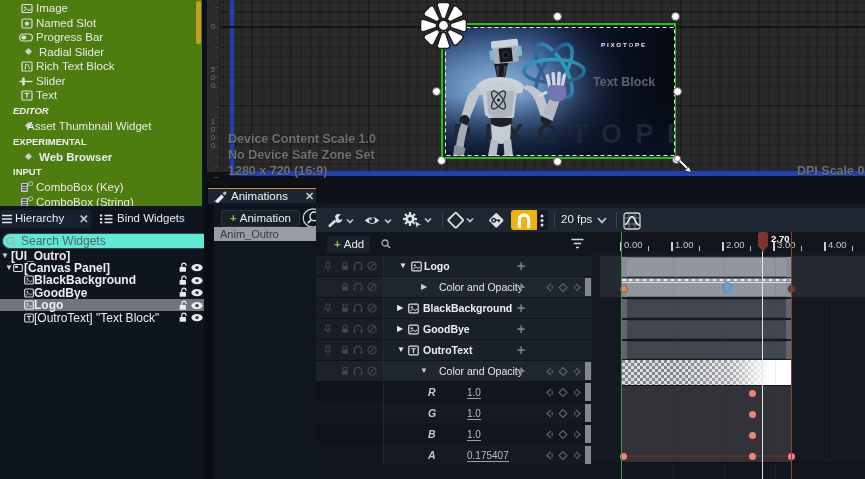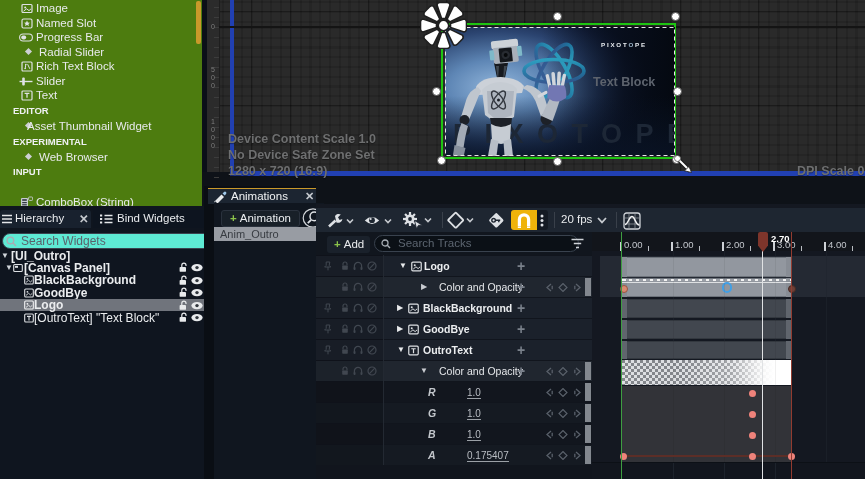--- a/index.html
+++ b/index.html
@@ -252,31 +252,41 @@
       </svg>
       <span class="lbl">Rich Text Block</span>
     </div>
   <div class="prow" style="top:88px;">
       <svg class="pi" style="left:21px;top:2px;" width="12" height="11" viewBox="0 0 12 11">
         <rect x="1" y="1" width="10" height="9" rx="1" fill="none" stroke="#dfe2e5" stroke-width="1.2"></rect>
         <path d="M3.6 3.4 L8.4 3.4 M6 3.4 L6 7.8" stroke="#dfe2e5" stroke-width="1.3" fill="none"></path>
       </svg>
       <span class="lbl">Text</span>
     </div>
-  <div class="phead" style="top:104px;">EDITOR</div>
+  <div class="phead" style="top:104px;font-style:italic;">EDITOR</div>
   <div class="prow" style="top:118.5px;">
       <span class="diam" style="left:26px;top:4.5px;"></span>
       <span class="lbl" style="left:27px;">Asset Thumbnail Widget</span>
     </div>
   <div class="phead" style="top:135px;">EXPERIMENTAL</div>
-  <div class="prow" style="top:149.5px;">
+  <div class="prow" style="top:149.5px;font-weight:bold;">
       <span class="diam" style="left:26px;top:4.5px;"></span>
       <span class="lbl" style="left:39px;">Web Browser</span>
     </div>
   <div class="phead" style="top:165px;">INPUT</div>
+  <div class="prow" style="top:180px;">
+      <svg class="pi" style="left:20px;top:1px;" width="13" height="12" viewBox="0 0 13 12">
+        <rect x="1" y="2" width="7" height="9" rx="1" fill="#c7cbd0"></rect>
+        <rect x="2.2" y="3.2" width="4.6" height="1.6" fill="#30363e"></rect>
+        <rect x="2.2" y="6" width="4.6" height="1.2" fill="#30363e"></rect>
+        <rect x="2.2" y="8.2" width="4.6" height="1.2" fill="#30363e"></rect>
+        <rect x="8.6" y="1" width="4" height="3.4" rx="0.8" fill="none" stroke="#c7cbd0" stroke-width="0.9"></rect>
+      </svg>
+      <span class="lbl">ComboBox (Key)</span>
+    </div>
   <div class="prow" style="top:195px;">
       <svg class="pi" style="left:20px;top:1px;" width="13" height="12" viewBox="0 0 13 12">
         <rect x="1" y="2" width="7" height="9" rx="1" fill="#c7cbd0"></rect>
         <rect x="2.2" y="3.2" width="4.6" height="1.6" fill="#30363e"></rect>
         <rect x="2.2" y="6" width="4.6" height="1.2" fill="#30363e"></rect>
         <rect x="2.2" y="8.2" width="4.6" height="1.2" fill="#30363e"></rect>
         <rect x="8.6" y="1" width="4" height="3.4" rx="0.8" fill="none" stroke="#c7cbd0" stroke-width="0.9"></rect>
       </svg>
       <span class="lbl">ComboBox (String)</span>
     </div>
@@ -454,21 +464,20 @@
       </svg>
     <div class="sep" style="left:300px;top:4px;height:16px;"></div>
     <svg style="position:absolute;left:307px;top:3.5px;" width="18" height="18" viewBox="0 0 18 18">
       <rect x="1" y="1" width="16" height="16" rx="2.5" fill="none" stroke="#cfd3d8" stroke-width="1.3"></rect>
       <path d="M1 6 h16 M1 12 h16 M6 1 v16 M12 1 v16" stroke="#9ba1a8" stroke-width="0.7"></path>
       <path d="M2 12.5 C5 12.5 6 4.5 9 4.5 C12 4.5 12.5 13.5 16.5 13" stroke="#f2f3f4" stroke-width="1.5" fill="none"></path>
     </svg>
   </div>
   <div id="seqhdr">
     <div style="position:absolute;left:11px;top:4px;width:43px;height:17px;background:#1a212b;border-radius:3px;color:#e9ebed;font-size:11.5px;line-height:17px;"><span style="color:#8bc34a;font-weight:bold;margin:0 3px 0 7px;">+</span>Add</div>
-    <div style="position:absolute;left:58px;top:3px;width:180px;height:15px;border:1px solid #39424e;border-radius:9px;background:#0b1016;color:#5c6570;font-size:11.5px;line-height:15px;padding-left:23px;">Search Tracks</div>
     <svg style="position:absolute;left:65px;top:7px;" width="10" height="10" viewBox="0 0 10 10">
         <circle cx="4" cy="4" r="3" fill="none" stroke="#a7adb4" stroke-width="1.3"></circle>
         <path d="M6.3 6.3 L9 9" stroke="#a7adb4" stroke-width="1.4"></path>
       </svg>
     <svg style="position:absolute;left:255px;top:6px;" width="13" height="11" viewBox="0 0 13 11">
         <path d="M0.5 1.5 h12 M2.8 5.5 h7.4 M5 9.5 h3" stroke="#cfd3d8" stroke-width="1.5"></path>
       </svg>
   </div>
   <div id="tracklist" style="position:absolute;left:0;top:51px;width:276px;height:224px;background:#11151d;">
       <div style="position:absolute;left:0;top:0;width:67px;height:210px;background:rgba(0,0,0,0.10);z-index:2;"></div>

